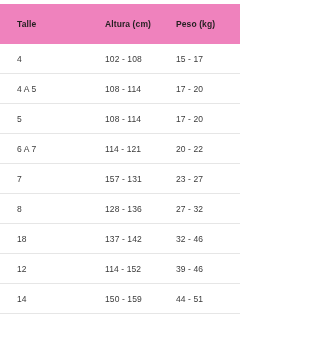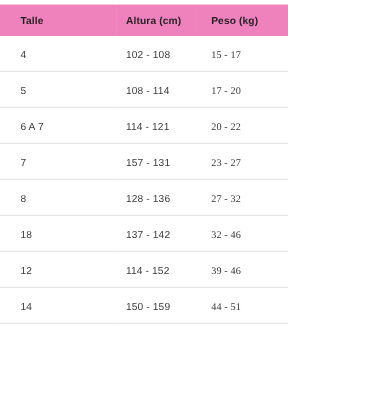--- a/index.html
+++ b/index.html
@@ -37,21 +37,21 @@
   thead tr {
     background: #ef82bd;
   }
   thead th {
     background: #ef82bd;
     color: #231f20;
     font-size: 8.5px;
     font-weight: bold;
     text-align: left;
     letter-spacing: 0.1px;
-    height: 26px;
+    height: 40px;
     padding: 0;
     vertical-align: middle;
     white-space: nowrap;
   }
   thead th.th-talle  { padding-left: 17px; }
   thead th.th-altura { padding-left: 8px;  }
   thead th.th-peso   { padding-left: 12px; }
 
   
   .top-spacer td {
@@ -72,21 +72,21 @@
     white-space: nowrap;
     border-bottom: 1px solid #e6e6e6;
     background: #ffffff;
   }
   tbody tr.data-row td.cell-talle  { padding-left: 17px; }
   tbody tr.data-row td.cell-altura { padding-left: 8px;  }
   tbody tr.data-row td.cell-peso   { padding-left: 12px; }
 
   
   tbody tr.data-row td.cell-talle  { box-shadow: inset 8px 0 0 0 #ffffff; }
-  tbody tr.data-row td.cell-peso   { box-shadow: inset -8px 0 0 0 #ffffff; font-family: Liberation Serif, serif; }
+  tbody tr.data-row td.cell-peso   { box-shadow: inset -8px 0 0 0 #ffffff; }
 
   tbody tr.data-row:first-child td { border-top: none; }
 </style>
 </head>
 <body>
 
 <div class="size-chart">
   <table class="chart-table">
     <colgroup>
       <col class="col-talle">
@@ -103,20 +103,25 @@
         <th class="th-altura">Altura (cm)</th>
         <th class="th-peso">Peso (kg)</th>
       </tr>
     </thead>
 
     <tbody id="table-body">
         <tr class="data-row">
           <td class="cell-talle">4</td>
           <td class="cell-altura">102 - 108</td>
           <td class="cell-peso">15 - 17</td>
+        </tr>
+        <tr class="data-row">
+          <td class="cell-talle">4 A 5</td>
+          <td class="cell-altura">108 - 114</td>
+          <td class="cell-peso">17 - 20</td>
         </tr>
         <tr class="data-row">
           <td class="cell-talle">5</td>
           <td class="cell-altura">108 - 114</td>
           <td class="cell-peso">17 - 20</td>
         </tr>
         <tr class="data-row">
           <td class="cell-talle">6 A 7</td>
           <td class="cell-altura">114 - 121</td>
           <td class="cell-peso">20 - 22</td>

